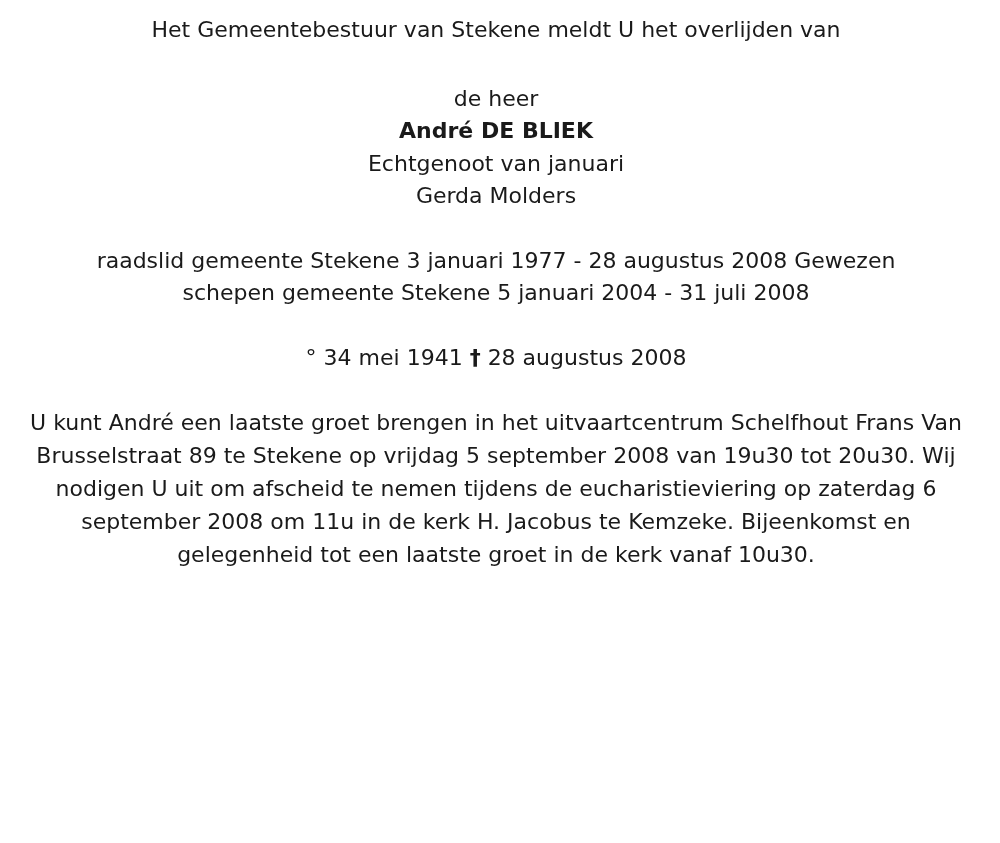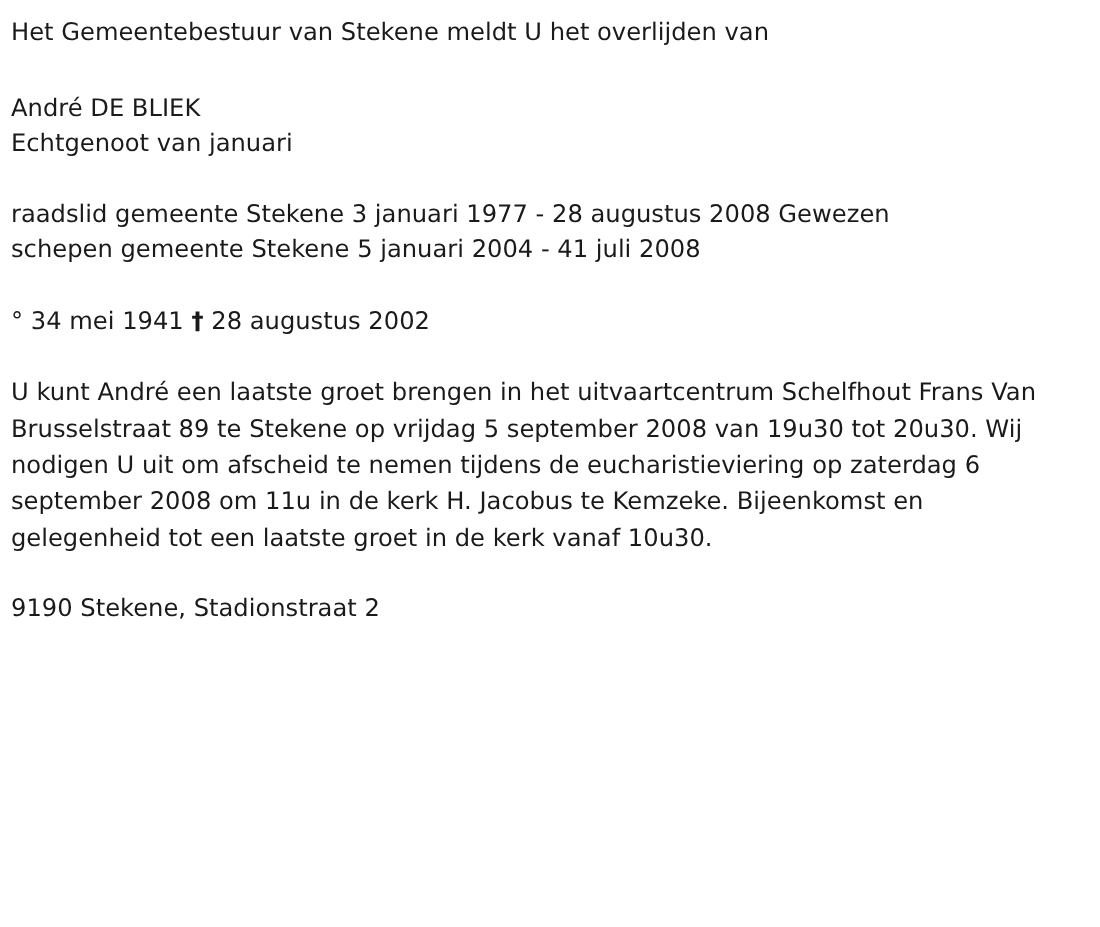--- a/index.html
+++ b/index.html
@@ -11,29 +11,30 @@
     width: 1000px;
     height: 843px;
     font-family: "DejaVu Sans", sans-serif;
     color: #1a1a1a;
     -webkit-font-smoothing: antialiased;
   }
   .notice {
     box-sizing: border-box;
     width: 1000px;
     padding: 14px 18px 0 10px;
+    text-align: center;
   }
   .line {
     font-size: 22px;
     line-height: 1.48;
     font-weight: normal;
     white-space: pre-wrap;
   }
   .line.bold {
-    font-weight: normal;
+    font-weight: bold;
   }
   .gap-lg {
     height: 36px;
   }
   .gap-md {
     height: 32px;
   }
   .paragraph {
     font-size: 22px;
     line-height: 1.50;
@@ -45,33 +46,34 @@
 </style>
 </head>
 <body>
 
 <div class="notice">
 
   <div class="line">Het Gemeentebestuur van Stekene meldt U het overlijden van</div>
 
   <div class="gap-lg"></div>
 
+  <div class="line">de heer</div>
   <div class="line bold">André DE BLIEK</div>
   <div class="line">Echtgenoot van januari</div>
+  <div class="line">Gerda Molders</div>
 
   <div class="gap-md"></div>
 
   <div class="line">raadslid gemeente Stekene 3 januari 1977 - 28 augustus 2008 Gewezen</div>
-  <div class="line">schepen gemeente Stekene 5 januari 2004 - 41 juli 2008</div>
+  <div class="line">schepen gemeente Stekene 5 januari 2004 - 31 juli 2008</div>
 
   <div class="gap-md"></div>
 
-  <div class="line"><span>°</span> <span>34 mei 1941</span> <span class="dagger">†</span> <span>28 augustus 2002</span></div>
+  <div class="line"><span>°</span> <span>34 mei 1941</span> <span class="dagger">†</span> <span>28 augustus 2008</span></div>
 
   <div class="gap-md"></div>
 
   <div class="paragraph">U kunt André een laatste groet brengen in het uitvaartcentrum Schelfhout Frans Van Brusselstraat 89 te Stekene op vrijdag 5 september 2008 van 19u30 tot 20u30. Wij nodigen U uit om afscheid te nemen tijdens de eucharistieviering op zaterdag 6 september 2008 om 11u in de kerk H. Jacobus te Kemzeke. Bijeenkomst en gelegenheid tot een laatste groet in de kerk vanaf 10u30.</div>
 
   <div class="gap-md"></div>
 
-  <div class="line">9190 Stekene, Stadionstraat 2</div>
 
 </div>
 
 </body></html>

